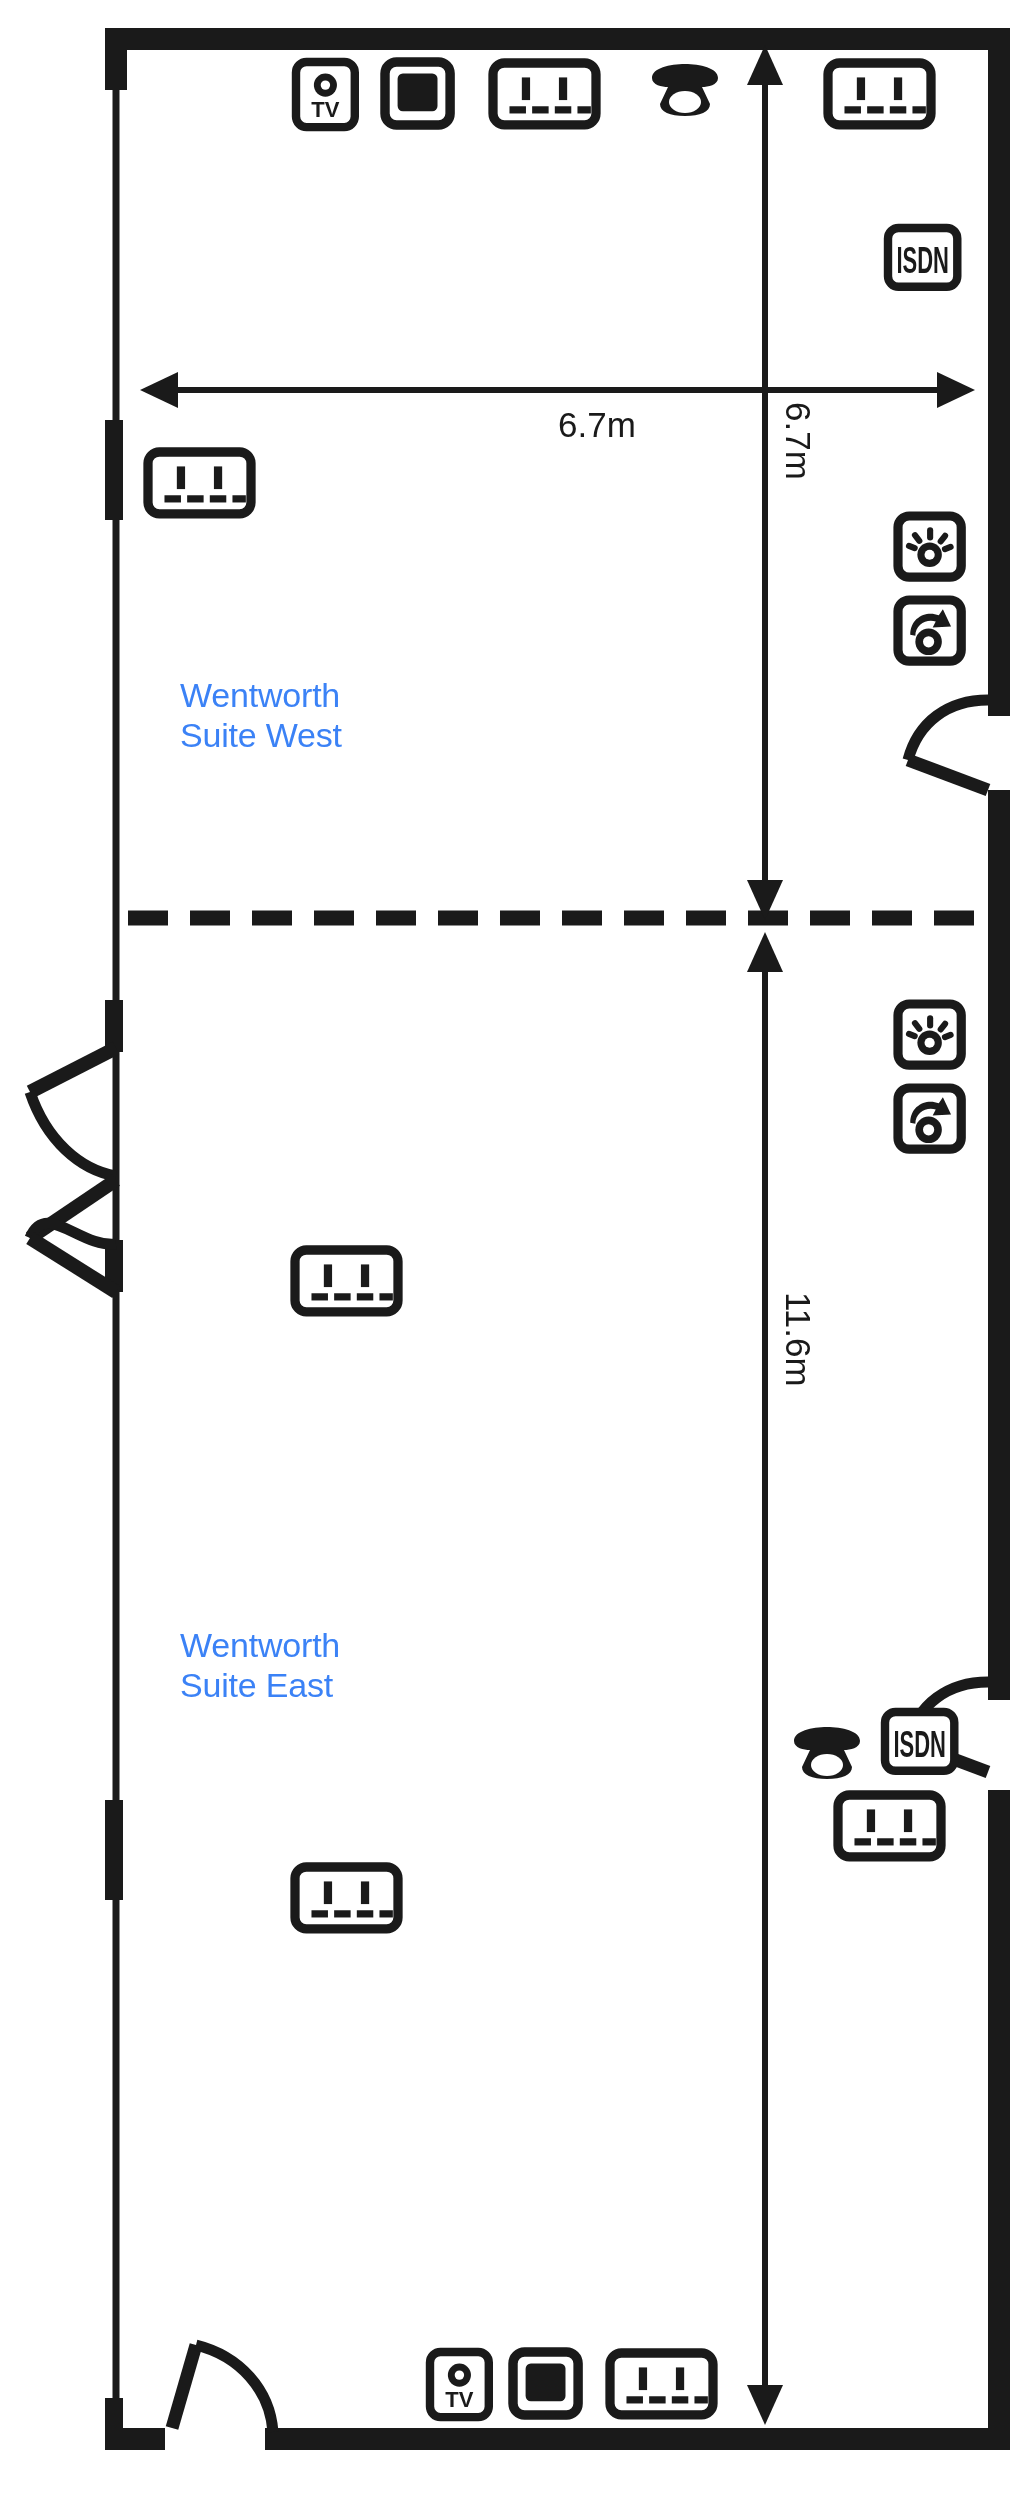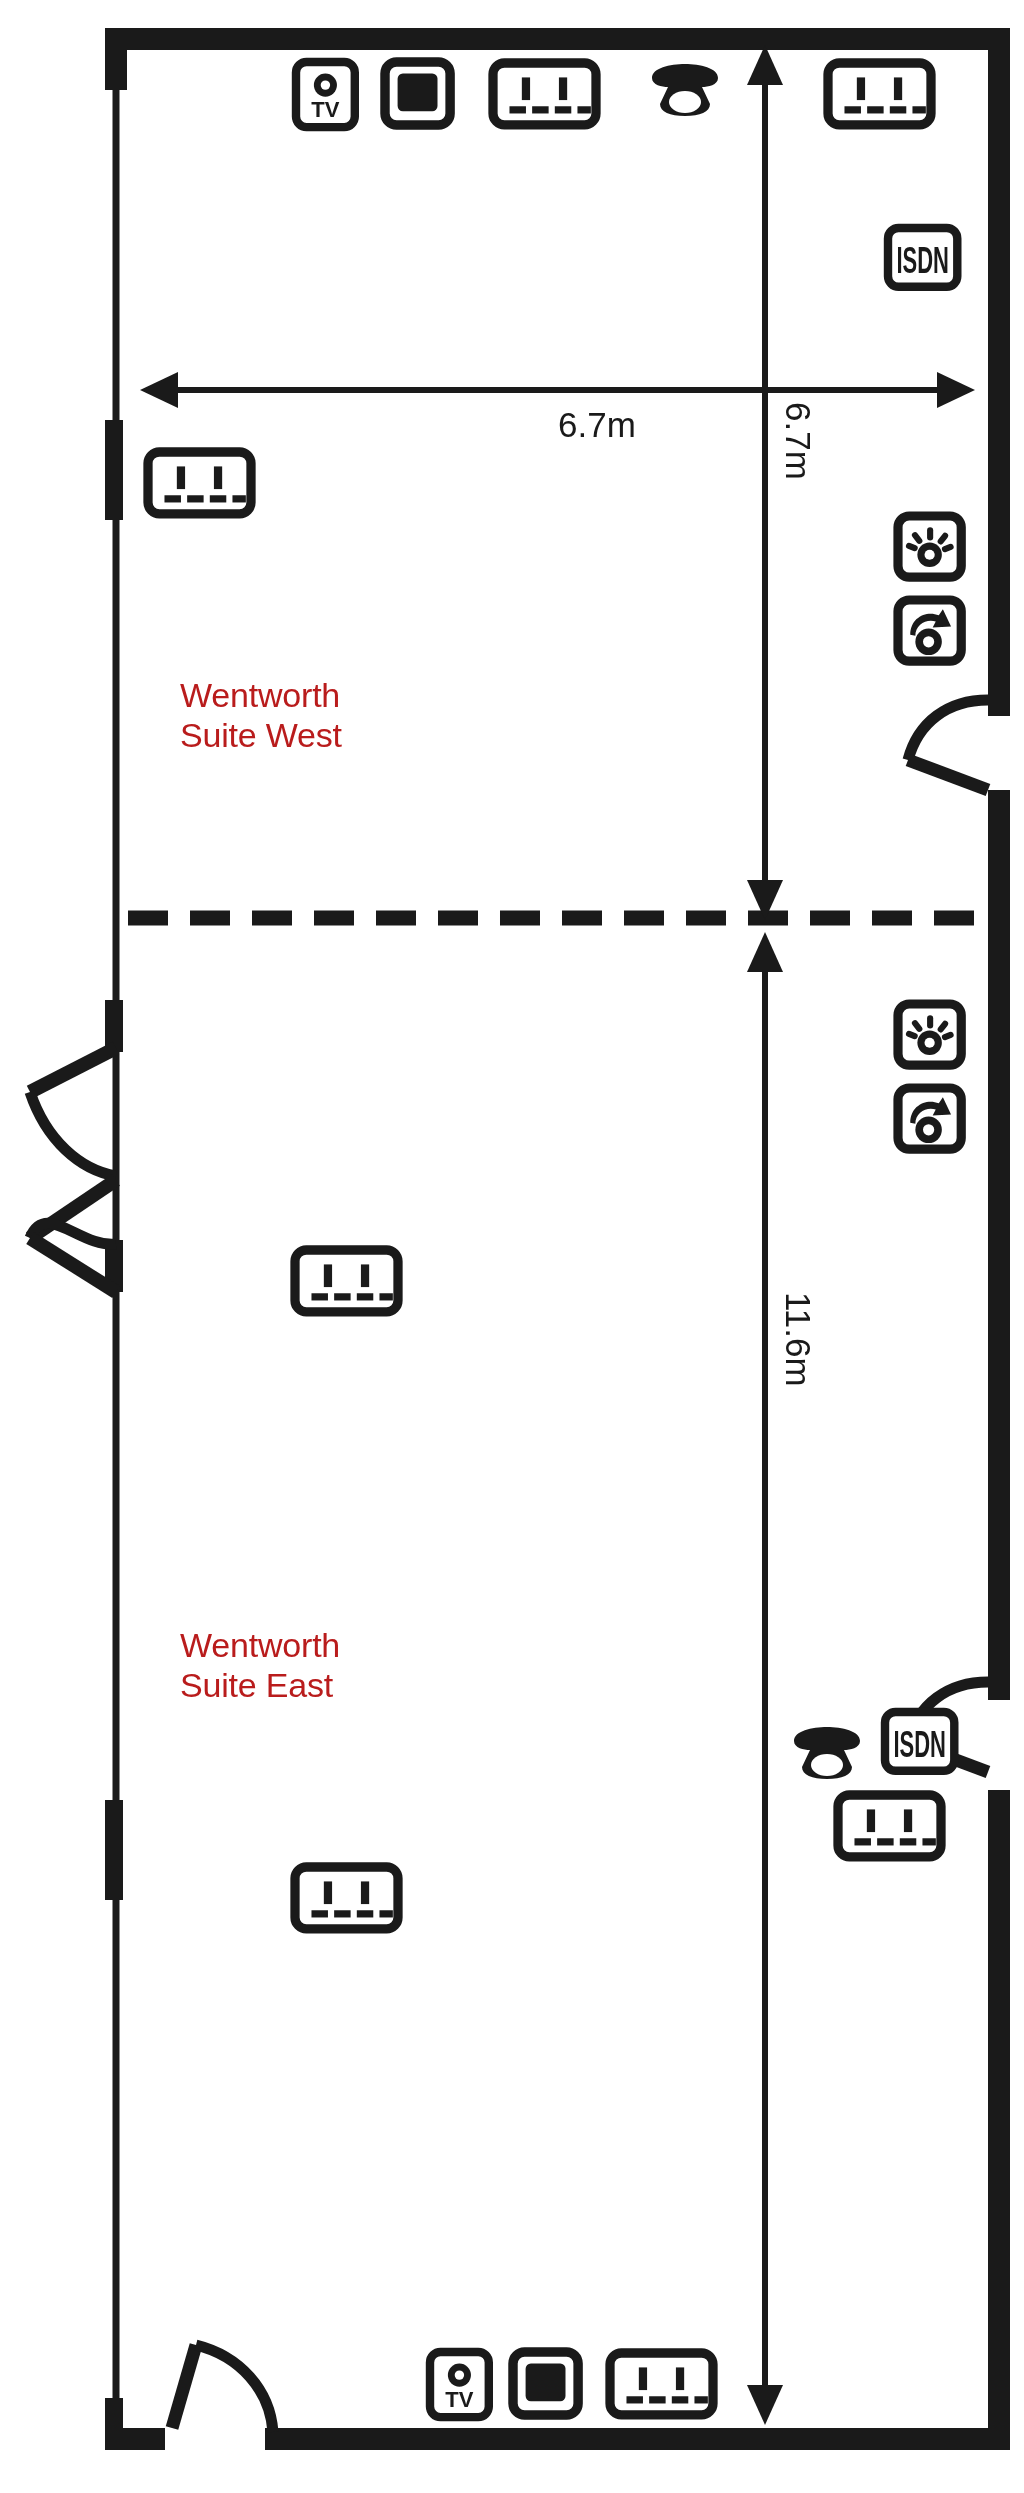--- a/index.html
+++ b/index.html
@@ -28,21 +28,21 @@
   .dimline { stroke: #1a1a1a; stroke-width: 6; fill: none; }
   .arrowhead { fill: #1a1a1a; }
   .partition { stroke: #1a1a1a; stroke-width: 15; stroke-dasharray: 40 22; fill: none; }
   .icon-stroke { fill: none; stroke: #1a1a1a; }
   .icon-fill { fill: #1a1a1a; }
   .room-label {
     position: absolute;
     font-family: "Liberation Sans", sans-serif;
     font-size: 34px;
     line-height: 1.18;
-    color: #b91c1c;
+    color: #3b82f6;
     letter-spacing: -0.2px;
     white-space: pre;
   }
   .dim-label {
     position: absolute;
     font-family: "Liberation Sans", sans-serif;
     font-size: 35px;
     color: #1a1a1a;
     white-space: nowrap;
   }

